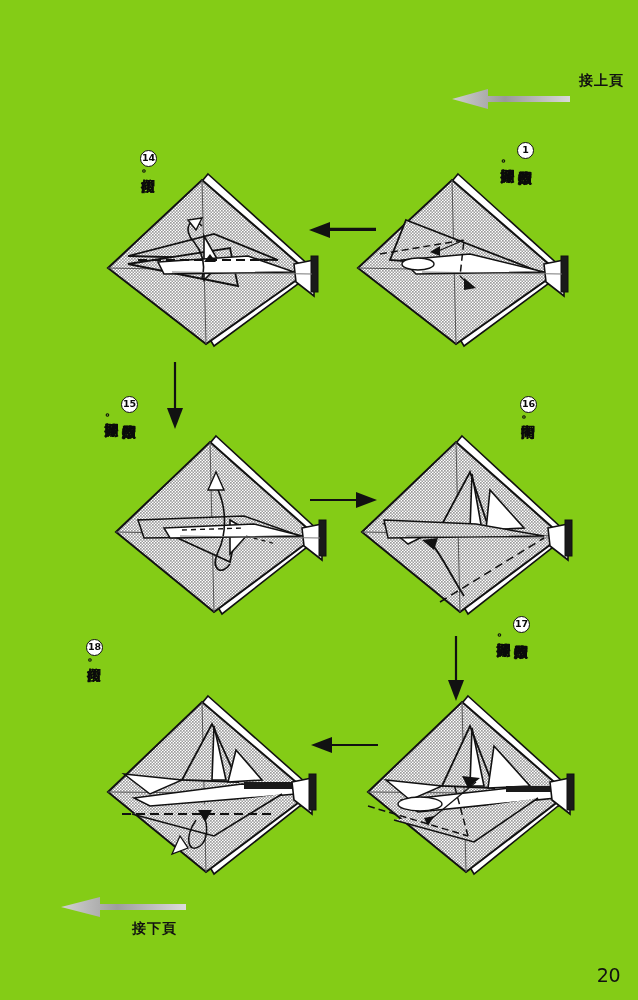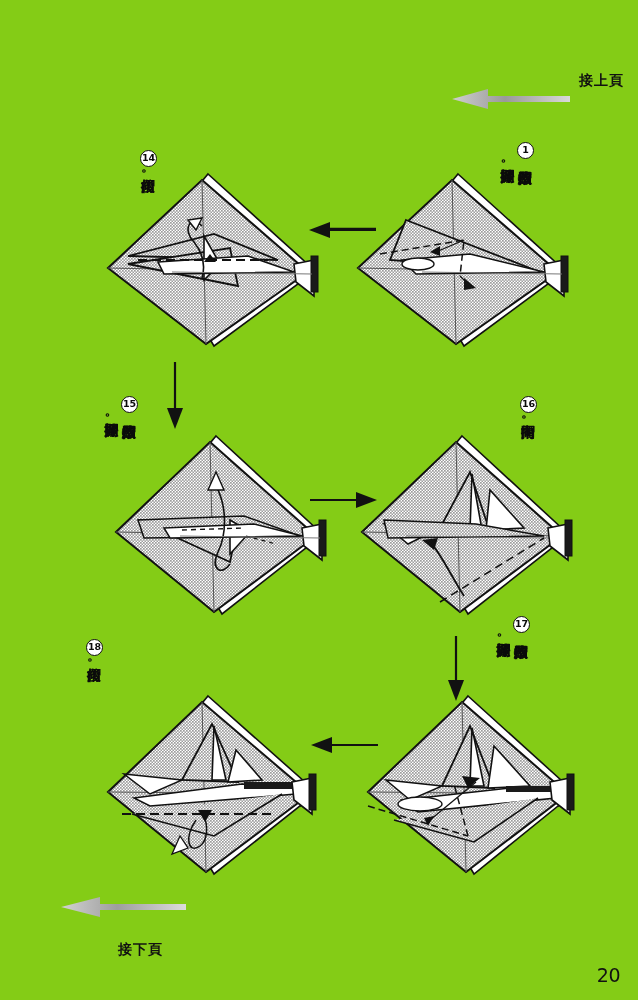--- a/index.html
+++ b/index.html
@@ -318,19 +318,19 @@
   <svg class="cont-arrow" style="position:absolute;left:58px;top:895px;" width="128" height="24" viewBox="0 0 128 24">
     <defs>
       <linearGradient id="gbot" x1="1" y1="0" x2="0" y2="0">
         <stop offset="0" stop-color="#dcdcdc"></stop>
         <stop offset="0.55" stop-color="#9e9e9e"></stop>
         <stop offset="1" stop-color="#d2d2d2"></stop>
       </linearGradient>
     </defs>
     <path d="M128 9 L42 9 L42 2 L3 12 L42 22 L42 15 L128 15 Z" fill="url(#gbot)"></path>
   </svg>
-  <div class="cont" style="left:118px;top:920px;margin-top:21px;">
+  <div class="cont" style="left:132px;top:920px;">
     <span class="cont-label">接下頁</span>
   </div>
 
   <div class="pagenum">20</div>
 
 </div>
 
 </body></html>

